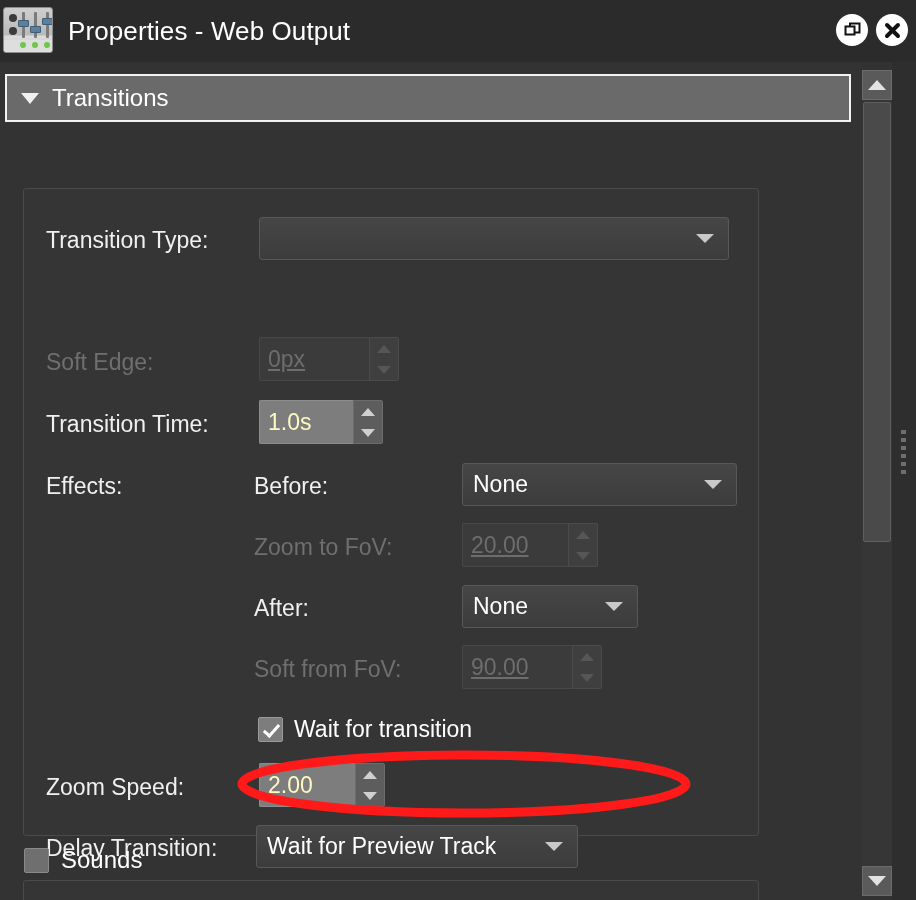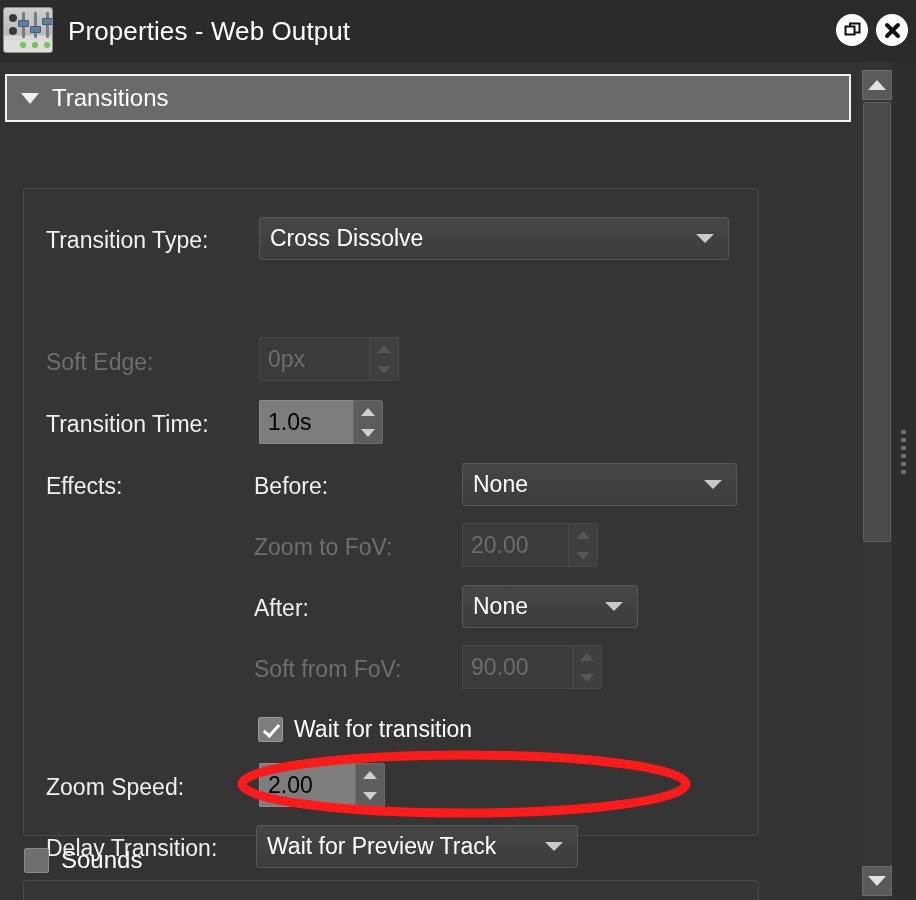--- a/index.html
+++ b/index.html
@@ -173,21 +173,21 @@
   .spin {
     position: absolute; height: 44px;
     display: flex; align-items: stretch;
   }
   .spin .sfield {
     background: #7d7d7d;
     border: 1px solid #8d8d8d;
     border-right: none;
     border-radius: 2px 0 0 2px;
     display: flex; align-items: center;
-    color: #000000; font-size: 23px;
+    color: #fef9c3; font-size: 23px;
     padding-left: 8px;
     flex: 1 1 auto;
   }
   .spin .sbtns {
     width: 30px;
     background: #5d5d5d;
     border: 1px solid #6c6c6c;
     border-radius: 0 2px 2px 0;
     display: flex; flex-direction: column;
     cursor: pointer;
@@ -203,21 +203,21 @@
     border-bottom: 8px solid #d0d0d0;
   }
   .spin .sbtns .dn::after {
     content: ""; width: 0; height: 0;
     border-left: 7px solid transparent;
     border-right: 7px solid transparent;
     border-top: 8px solid #d0d0d0;
   }
   
   .spin.disabled .sfield {
-    background: #3b3b3b; border-color: #474747; color: #6d6d6d;
+    background: #3b3b3b; border-color: #474747; color: #6d6d6d; text-decoration: underline;
   }
   .spin.disabled .sbtns { background: #3f3f3f; border-color: #4b4b4b; }
   .spin.disabled .sbtns .up::after { border-bottom-color: #565656; }
   .spin.disabled .sbtns .dn::after { border-top-color: #565656; }
 
   
   .inline-check {
     position: absolute; display: flex; align-items: center; cursor: pointer;
   }
   .inline-check .lbl {
@@ -332,21 +332,20 @@
       <span class="section-header-label">Transitions</span>
     </div>
 
 
     <div class="groupbox" style="left:23px; top:126px; width:736px; height:648px;">
 
       <div class="row" style="left:22px; top:38px;">
         <span class="fieldlabel">Transition Type:</span>
       </div>
       <div class="combo" style="left:235px; top:28px; width:470px;">
-        <span class="ctext">Cross Dissolve</span>
         <span class="carrow"></span>
       </div>
 
       <div class="row" style="left:22px; top:160px;">
         <span class="fieldlabel disabled">Soft Edge:</span>
       </div>
       <div class="spin disabled" style="left:235px; top:148px; width:140px;">
         <span class="sfield">0px</span>
         <span class="sbtns">
           <span class="up"></span>

